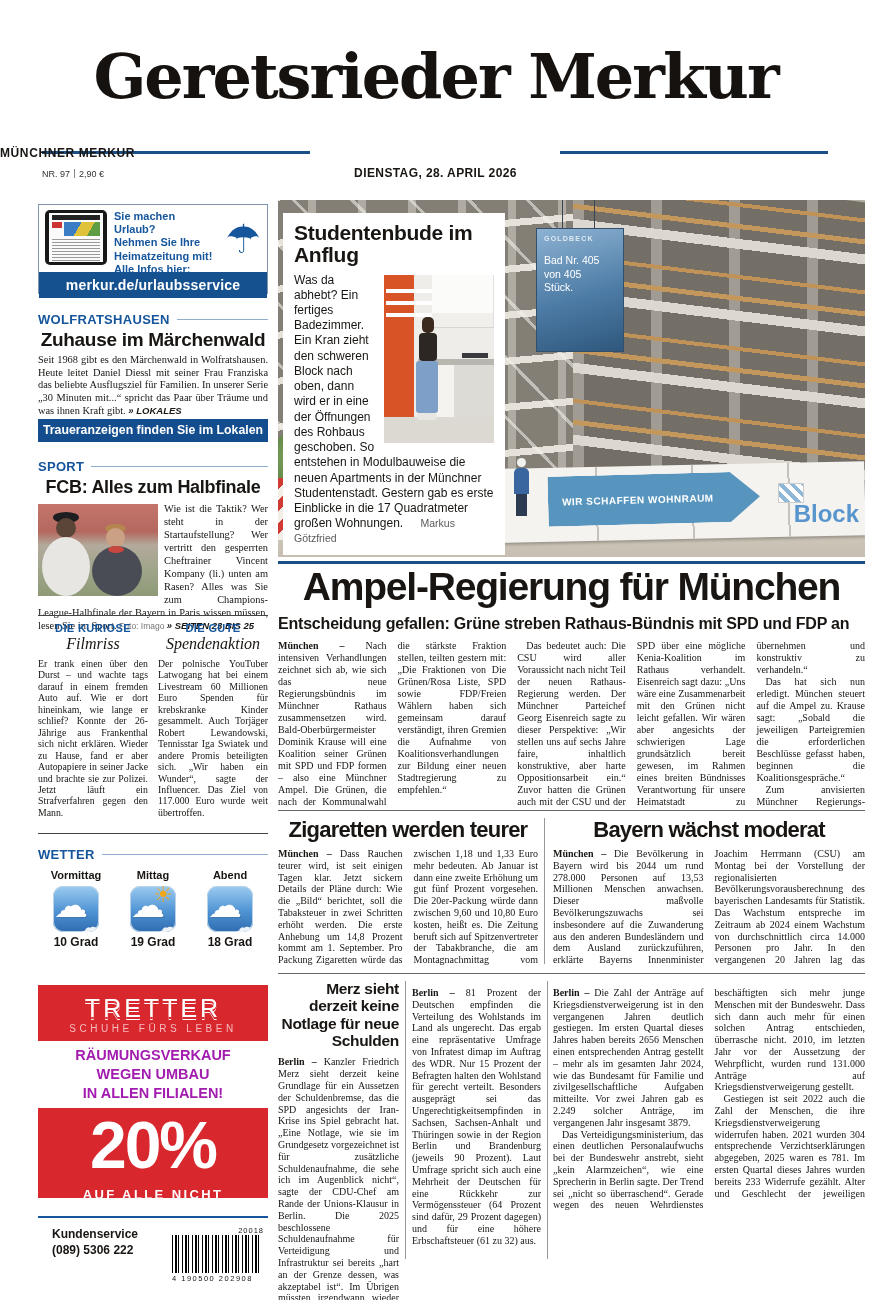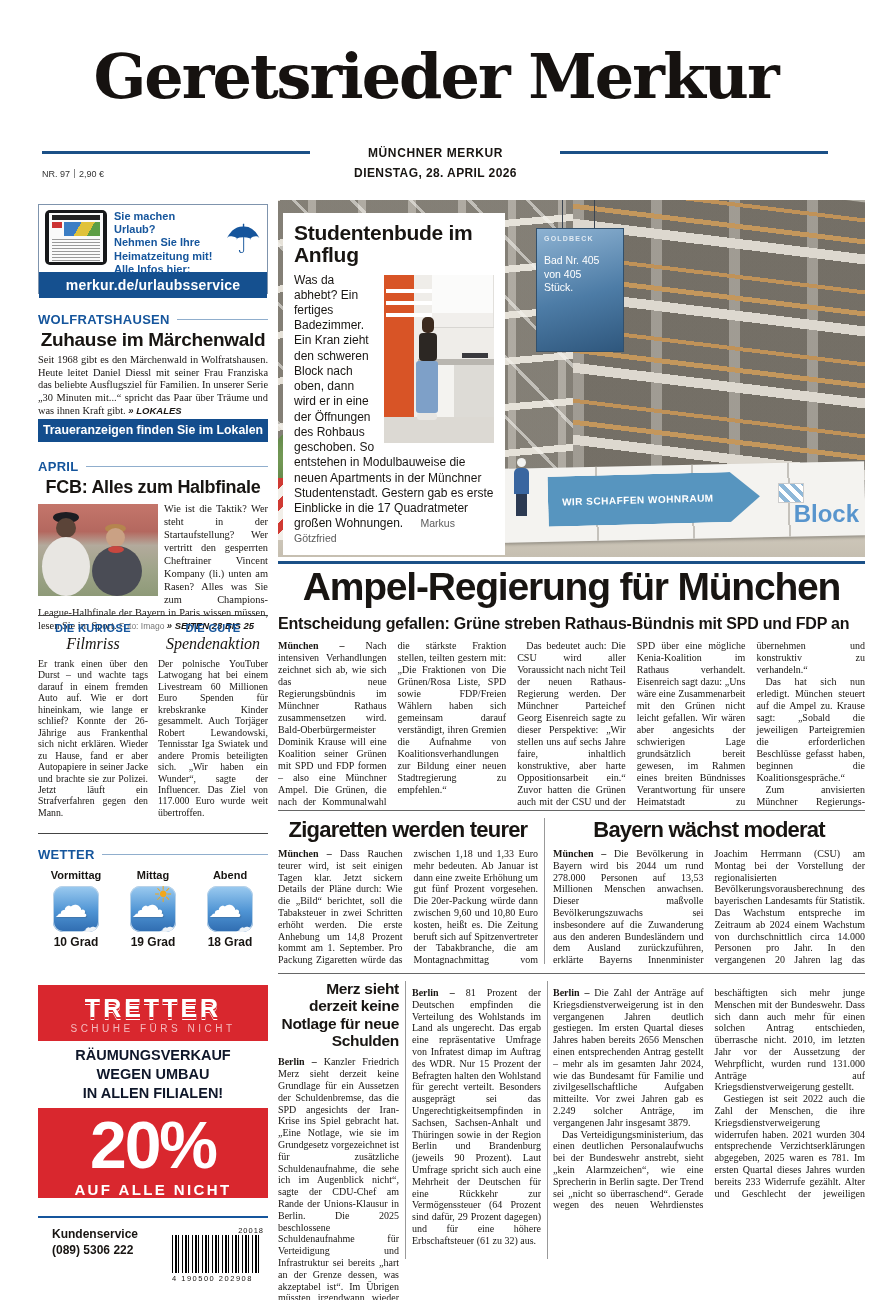--- a/index.html
+++ b/index.html
@@ -11,21 +11,21 @@
   p{margin:0;}
   .body-txt p + p{text-indent:9px;}
 
   
   .mast-title{position:absolute;top:40px;left:0;right:0;text-align:center;
     font-family:"DejaVu Serif","Liberation Serif",serif;font-weight:700;font-size:62px;
     letter-spacing:-2px;color:#161210;}
   .mast-rule{position:absolute;top:151px;height:3px;background:#1b5087;}
   .rule-l{left:42px;width:268px;}
   .rule-r{left:560px;width:268px;}
-  .mast-edition{position:absolute;top:146px;left:0;right:0;text-align:center;
+  .mast-edition{position:absolute;top:146px;left:0;right:0;
     font-weight:700;font-size:12px;letter-spacing:.6px;}
   .mast-date{position:absolute;top:166px;left:0;right:0;text-align:center;
     font-weight:700;font-size:12px;letter-spacing:.4px;}
   .mast-issue{position:absolute;top:169px;left:42px;font-size:9px;color:#333;}
   .mast-issue .sep{display:inline-block;width:1px;height:9px;background:#888;margin:0 4px;vertical-align:-1px;}
 
   
   .sb{position:absolute;left:38px;width:230px;}
   .sec-head{display:flex;align-items:center;gap:7px;color:#15559c;font-weight:700;
     font-size:13px;letter-spacing:.3px;}
@@ -88,27 +88,27 @@
   .wx-tile{width:46px;height:46px;margin:5px auto 3px;border-radius:10px;position:relative;
      background:linear-gradient(180deg,#9ccbf0 0%,#4f94d4 55%,#2f6cb0 100%);
      box-shadow:inset 0 0 0 1px #b9d2e8;overflow:hidden;}
   .wx-cloud{position:absolute;left:1px;top:2px;font-size:34px;color:#fff;
      text-shadow:1px 1px 1px rgba(60,90,120,.35);line-height:1;}
   .wx-cloud2{position:absolute;right:-4px;bottom:-8px;font-size:26px;color:#eef3f8;line-height:1;}
   .wx-sun{position:absolute;right:3px;top:-2px;font-size:22px;color:#f2a71b;line-height:1;}
   .wx-temp{font-weight:700;font-size:12px;}
 
   .ad{top:985px;height:213px;background:#d9272e;color:#fff;text-align:center;box-sizing:border-box;padding-top:9px;}
-  .ad-brand{font-size:25px;font-weight:700;letter-spacing:3px;
+  .ad-brand{font-size:25px;font-weight:400;letter-spacing:3px;
      text-shadow:0 2px 0 #d9272e, 0 3px 0 #fff;}
   .ad-claim{font-size:10px;letter-spacing:3.5px;color:#f4bcbf;margin-top:0;}
-  .ad-band{background:#fff;color:#0f172a;font-weight:800;font-size:14.5px;line-height:1.3;
+  .ad-band{background:#fff;color:#a21caf;font-weight:800;font-size:14.5px;line-height:1.3;
      margin-top:7px;padding:5px 0;}
   .ad-disc{font-size:66px;font-weight:800;letter-spacing:-2px;line-height:1;margin-top:4px;}
-  .ad-note{font-size:15px;font-weight:700;letter-spacing:2.4px;line-height:1.55;}
+  .ad-note{font-size:13px;font-weight:700;letter-spacing:2.4px;line-height:1.55;margin-top:7px;}
 
   .svc-line{top:1216px;height:2px;background:#15559c;}
   .svc{top:1226px;display:flex;justify-content:space-between;}
   .svc-txt{font-weight:700;font-size:12px;line-height:1.35;padding-left:14px;}
   .bc-wrap{position:relative;width:96px;padding-top:9px;}
   .bc-top{position:absolute;top:0;right:4px;font-size:7.5px;letter-spacing:1px;}
   .barcode{width:88px;height:38px;
      background:repeating-linear-gradient(90deg,#000 0 1px,#fff 1px 3px,#000 3px 5px,#fff 5px 6px,#000 6px 7px,#fff 7px 10px);}
   .bc-num{font-size:7.5px;letter-spacing:1.5px;margin-top:1px;}
 
@@ -236,21 +236,21 @@
     <span>WOLFRATSHAUSEN</span>
   </div>
   <div class="sb abs wolf-title sb-headline">Zuhause im Märchenwald</div>
   <div class="sb abs wolf-body sb-body jus">
     <span>Seit 1968 gibt es den Märchenwald in Wolfratshausen. Heute leitet Daniel Diessl mit seiner Frau Franziska das beliebte Ausflugsziel für Familien. In unserer Serie „30 Minuten mit...“ spricht das Paar über Träume und was ihnen Kraft gibt. </span><span class="ref">» LOKALES</span>
   </div>
 
   <div class="sb abs bluebar">Traueranzeigen finden Sie im Lokalen ab Seite 10</div>
 
   <div class="sb abs sport-head sec-head">
-    <span>APRIL</span>
+    <span>SPORT</span>
   </div>
   <div class="sb abs sport-title sb-headline">FCB: Alles zum Halbfinale</div>
   <div class="sb abs sport-blk sport-body jus">
     <span class="sport-photo">
       <i class="pA-cap"></i>
         <i class="pA-head"></i>
         <i class="pA-body"></i>
       <i class="pB-hair"></i>
         <i class="pB-head"></i>
         <i class="pB-body"></i>
@@ -302,21 +302,21 @@
       <div class="wx-tile">
           <span class="wx-cloud">☁</span>
           <span class="wx-cloud2">☁</span>
         </div>
       <div class="wx-temp">18 Grad</div>
     </div>
   </div>
 
   <div class="sb abs ad">
     <div class="ad-brand">TRETTER</div>
-    <div class="ad-claim">SCHUHE FÜRS NICHT</div>
+    <div class="ad-claim">SCHUHE FÜRS LEBEN</div>
     <div class="ad-band preline">RÄUMUNGSVERKAUF
 WEGEN UMBAU
 IN ALLEN FILIALEN!</div>
     <div class="ad-disc">20%</div>
     <div class="ad-note preline">AUF ALLE NICHT
 REDUZIERTEN ARTIKEL</div>
   </div>
 
   <div class="sb abs svc-line"></div>
   <div class="sb abs svc">

